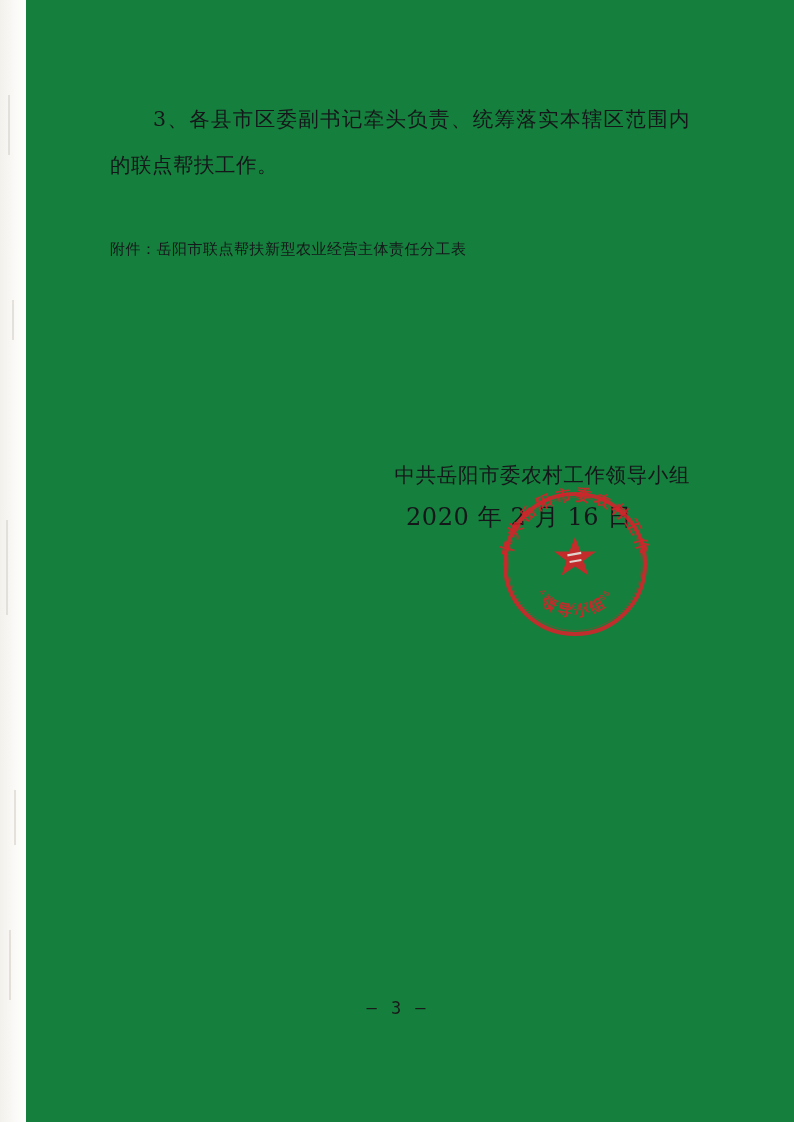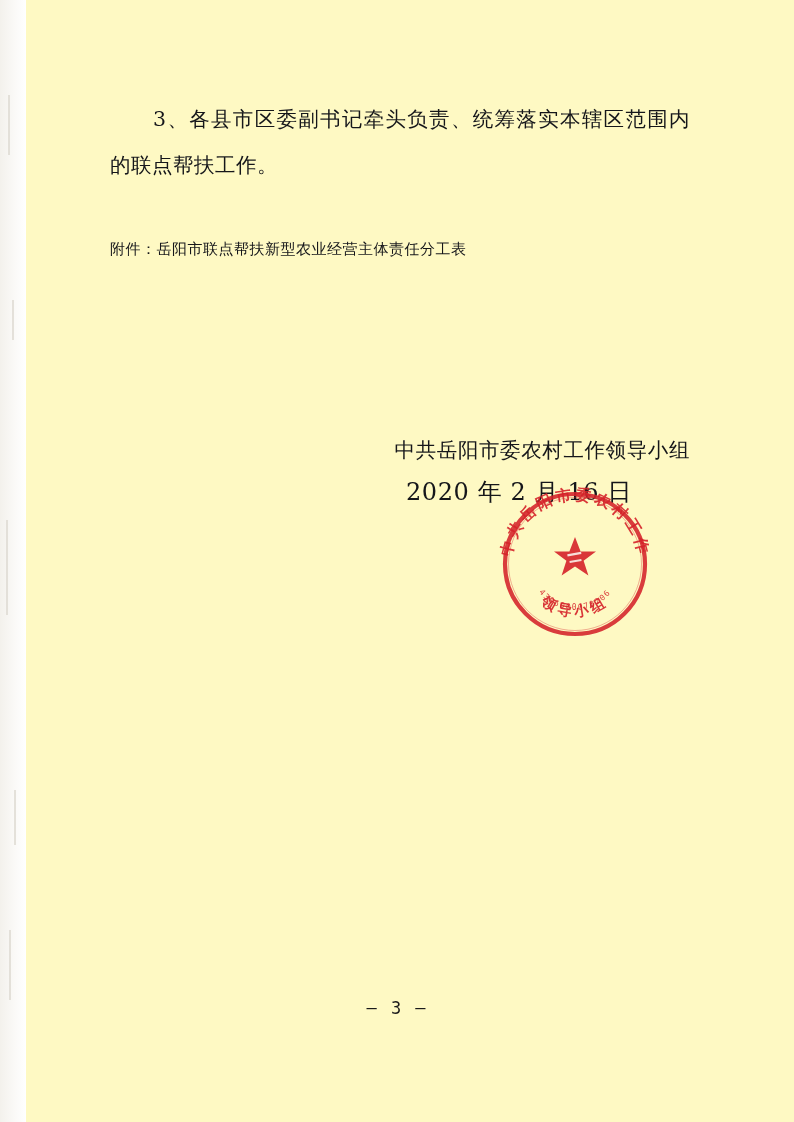--- a/index.html
+++ b/index.html
@@ -12,21 +12,21 @@
     background: #ffffff;
     font-family: "DejaVu Serif", "Liberation Serif", serif;
     color: #1a1a1a;
     position: relative;
     overflow: hidden;
   }
 
   .page {
     position: absolute;
     inset: 0;
-    background: #fef9c3;
+    background: #15803d;
   }
 
   
   .scan-edge {
     position: absolute;
     left: 0;
     top: 0;
     width: 26px;
     height: 100%;
     background: linear-gradient(to right, #f3f1ec 0%, #fbfaf8 60%, #ffffff 100%);
@@ -76,21 +76,21 @@
     margin: 0;
     font-size: 15px;
     line-height: 46px;
     letter-spacing: 0.5px;
     color: #15161a;
   }
 
   .signature {
     position: absolute;
     left: 110px;
-    top: 428px;
+    top: 453px;
     width: 580px;
     text-align: right;
   }
   .sig-line {
     font-size: 20.5px;
     line-height: 44px;
     letter-spacing: 0.6px;
     color: #15161a;
   }
   .sig-date {

